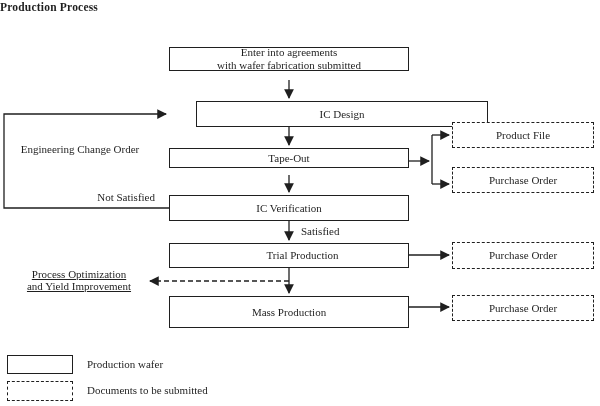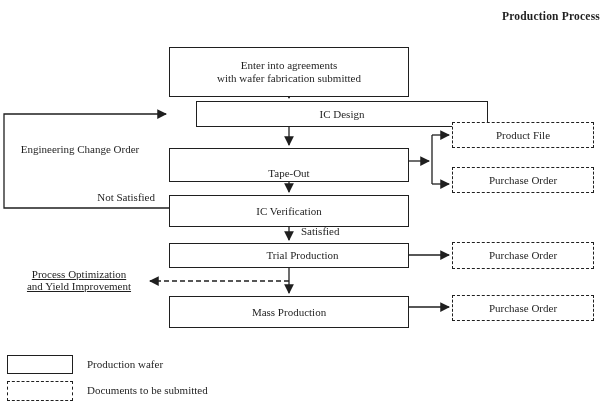--- a/index.html
+++ b/index.html
@@ -7,46 +7,46 @@
     position: relative;
     width: 600px;
     height: 406px;
     background: #ffffff;
     font-family: "Liberation Serif", "DejaVu Serif", serif;
     color: #1f1f1f;
     overflow: hidden;
   }
   .title {
     position: absolute;
-    top: 10px; left: 0; width: 600px;
-    text-align: right;
+    top: 1px; left: 0; width: 600px;
+    text-align: left;
     font-size: 11.5px;
     font-weight: bold;
     letter-spacing: 0.2px;
   }
   .box-solid, .box-dashed {
     position: absolute;
     box-sizing: border-box;
     background: #ffffff;
     display: flex;
     align-items: center;
     justify-content: center;
     text-align: center;
     font-size: 11px;
     line-height: 13px;
     padding: 1px 4px;
   }
   .box-solid { border: 1.5px solid #1f1f1f; }
   .box-dashed { border: 1.5px dashed #1f1f1f; }
 
   
-  .b-agreements    { left: 169px; top: 47px;  width: 240px; height: 50px; }
+  .b-agreements    { left: 169px; top: 47px;  width: 240px; height: 24px; }
   .b-icdesign      { left: 169px; top: 101px; width: 292px; height: 26px; margin-left: 27px; }
-  .b-tapeout       { left: 169px; top: 148px; width: 240px; height: 34px; align-items: flex-end; }
-  .b-icverif       { left: 169px; top: 195px; width: 240px; height: 32px; }
+  .b-tapeout       { left: 169px; top: 148px; width: 240px; height: 20px; }
+  .b-icverif       { left: 169px; top: 195px; width: 240px; height: 26px; }
   .b-trial         { left: 169px; top: 243px; width: 240px; height: 25px; padding-left: 31px; }
   .b-mass          { left: 169px; top: 296px; width: 240px; height: 32px; }
 
   
   .b-productfile   { left: 452px; top: 122px; width: 142px; height: 26px; }
   .b-po1           { left: 452px; top: 167px; width: 142px; height: 26px; }
   .b-po2           { left: 452px; top: 242px; width: 142px; height: 27px; }
   .b-po3           { left: 452px; top: 295px; width: 142px; height: 26px; }
 
   .flow-label {

